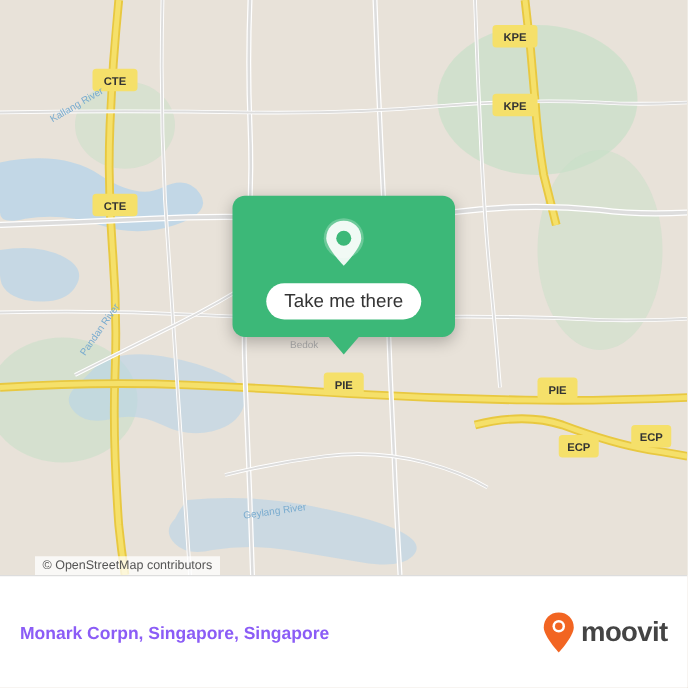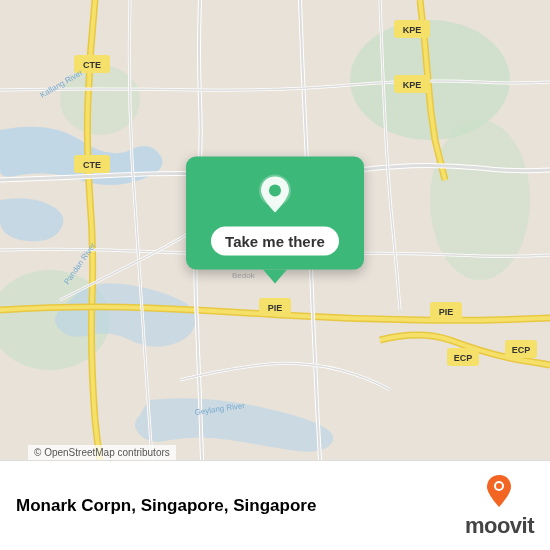--- a/index.html
+++ b/index.html
@@ -74,21 +74,21 @@
 
     .pin-icon {
       width: 44px;
       height: 44px;
       margin-bottom: 10px;
     }
 
     .popup-label {
       color: #333;
       font-size: 15px;
-      font-weight: 700;
+      font-weight: 400;
       white-space: nowrap;
       background: white;
       padding: 6px 14px;
       border-radius: 20px;
     }
 
     
     #attribution {
       position: absolute;
       bottom: 0;
@@ -111,30 +111,29 @@
       justify-content: space-between;
       padding: 0 16px;
     }
 
     #location-info {
       display: flex;
       flex-direction: column;
     }
 
     #location-name {
-      font-size: 17px;
+      font-size: 14px;
       font-weight: 600;
-      color: #000000;
+      color: #8b5cf6;
     }
 
     #moovit-logo {
       display: flex;
       align-items: center;
       gap: 4px;
-      flex-direction: column;
     }
 
     .moovit-pin {
       width: 28px;
       height: 36px;
     }
 
     .moovit-text {
       font-size: 22px;
       font-weight: 700;

